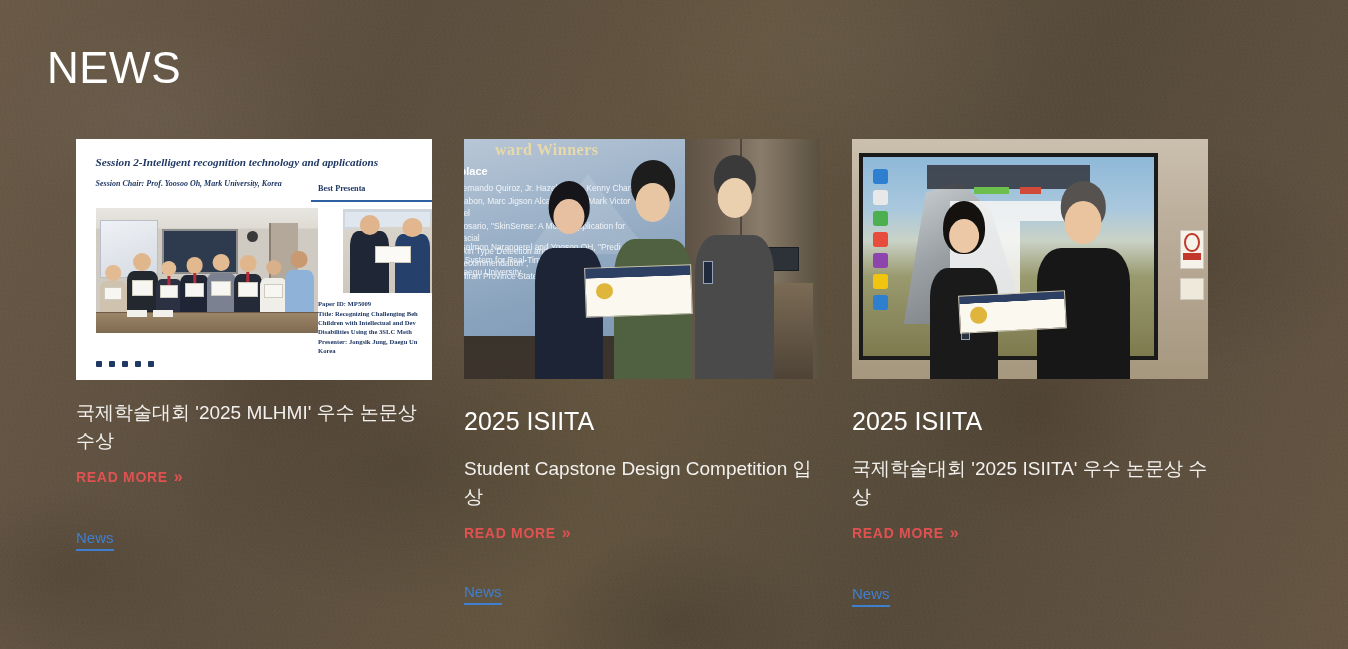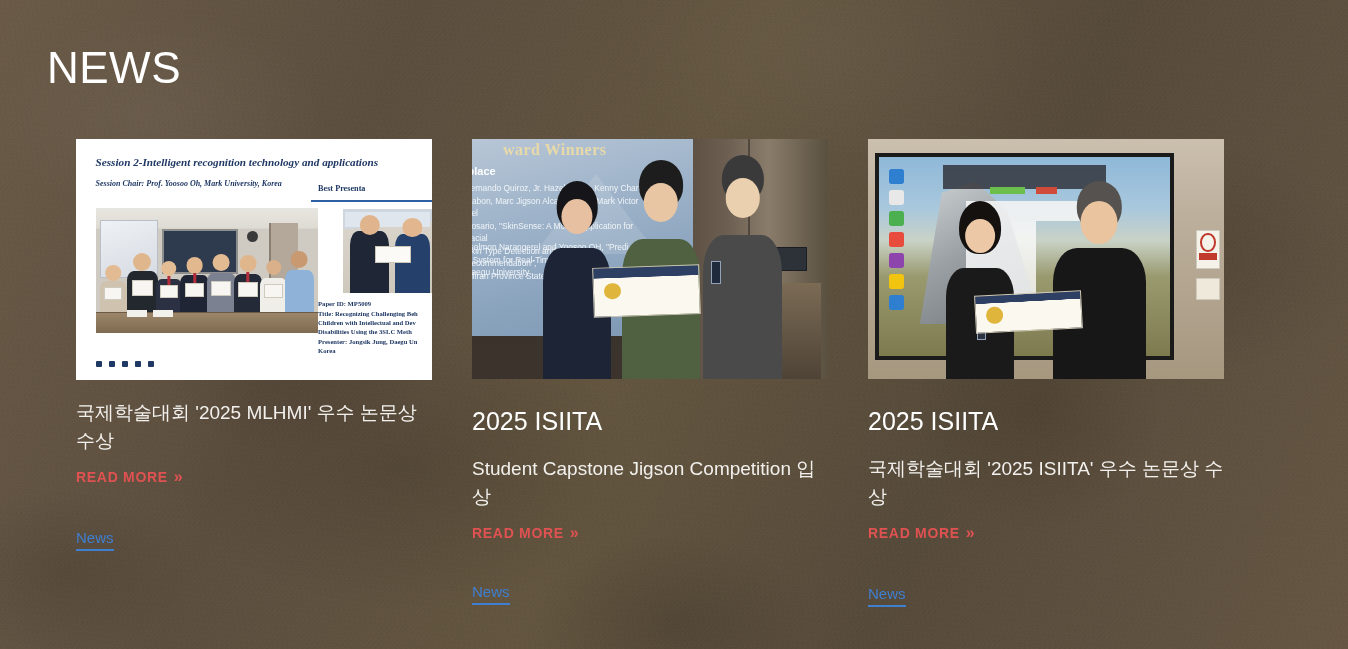--- a/index.html
+++ b/index.html
@@ -49,21 +49,21 @@
     color: #ffffff;
     letter-spacing: 0.5px;
   }
 
   .cards {
     position: absolute;
     left: 76px;
     top: 139px;
     width: 1200px;
     display: flex;
-    gap: 40px;
+    gap: 32px;
   }
 
   .card { width: 356px; }
 
   .card-media {
     width: 356px;
     height: 240px;
     overflow: hidden;
     position: relative;
     background: #2b2b2b;
@@ -526,21 +526,21 @@
           <div class="p2-badge" style="left:10%;top:44%"></div>
         </div>
         <div class="p2-cert">
           <i class="p2-cert-seal"></i>
         </div>
       </div>
     </div>
 
     <h2 class="card-title">2025 ISIITA</h2>
     <div class="card-desc">
-      <span class="line">Student Capstone Jigson Competition 입상</span>
+      <span class="line">Student Capstone Design Competition 입상</span>
     </div>
     <a class="read-more">
       <span>READ MORE</span>
       <span class="chev">»</span>
     </a>
     <div class="tag-row">
       <a class="tag">News</a>
     </div>
   </article>
 

